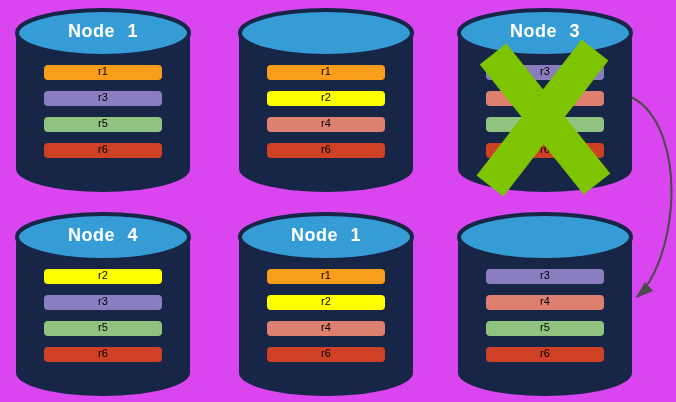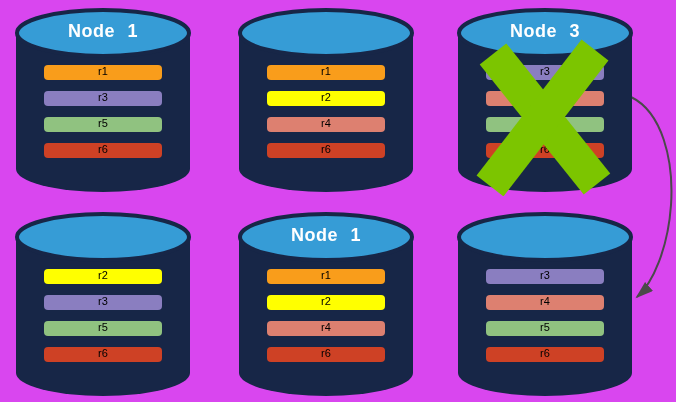--- a/index.html
+++ b/index.html
@@ -83,20 +83,21 @@
       <svg class="cross" viewBox="0 0 180 188" aria-hidden="true">
         <line x1="38" y1="46" x2="142" y2="176" stroke="#7cc500"></line>
         <line x1="140" y1="42" x2="35" y2="178" stroke="#7cc500"></line>
       </svg>
     </div>
     <div class="node" style="left: 13px; top: 212px;">
       <svg class="cyl" viewBox="0 0 180 188" aria-hidden="true">
         <path class="body" d="M 3,25 L 3,161 A 87,23 0 0 0 177,161 L 177,25 Z" fill="#172647"></path>
         <ellipse class="top" cx="90" cy="25" rx="86" ry="23" stroke-width="4" fill="#369cd6" stroke="#172647"></ellipse>
       </svg>
+      <div class="title" style="color: rgb(255, 255, 255);">Node 4</div>
       <div class="bars">
         <div class="bar" style="background: rgb(255, 255, 0); color: rgb(0, 0, 0);">r2</div>
         <div class="bar" style="background: rgb(138, 126, 192); color: rgb(0, 0, 0);">r3</div>
         <div class="bar" style="background: rgb(144, 194, 128); color: rgb(0, 0, 0);">r5</div>
         <div class="bar" style="background: rgb(206, 65, 37); color: rgb(0, 0, 0);">r6</div>
       </div>
 
     </div>
     <div class="node" style="left: 236px; top: 212px;">
       <svg class="cyl" viewBox="0 0 180 188" aria-hidden="true">

